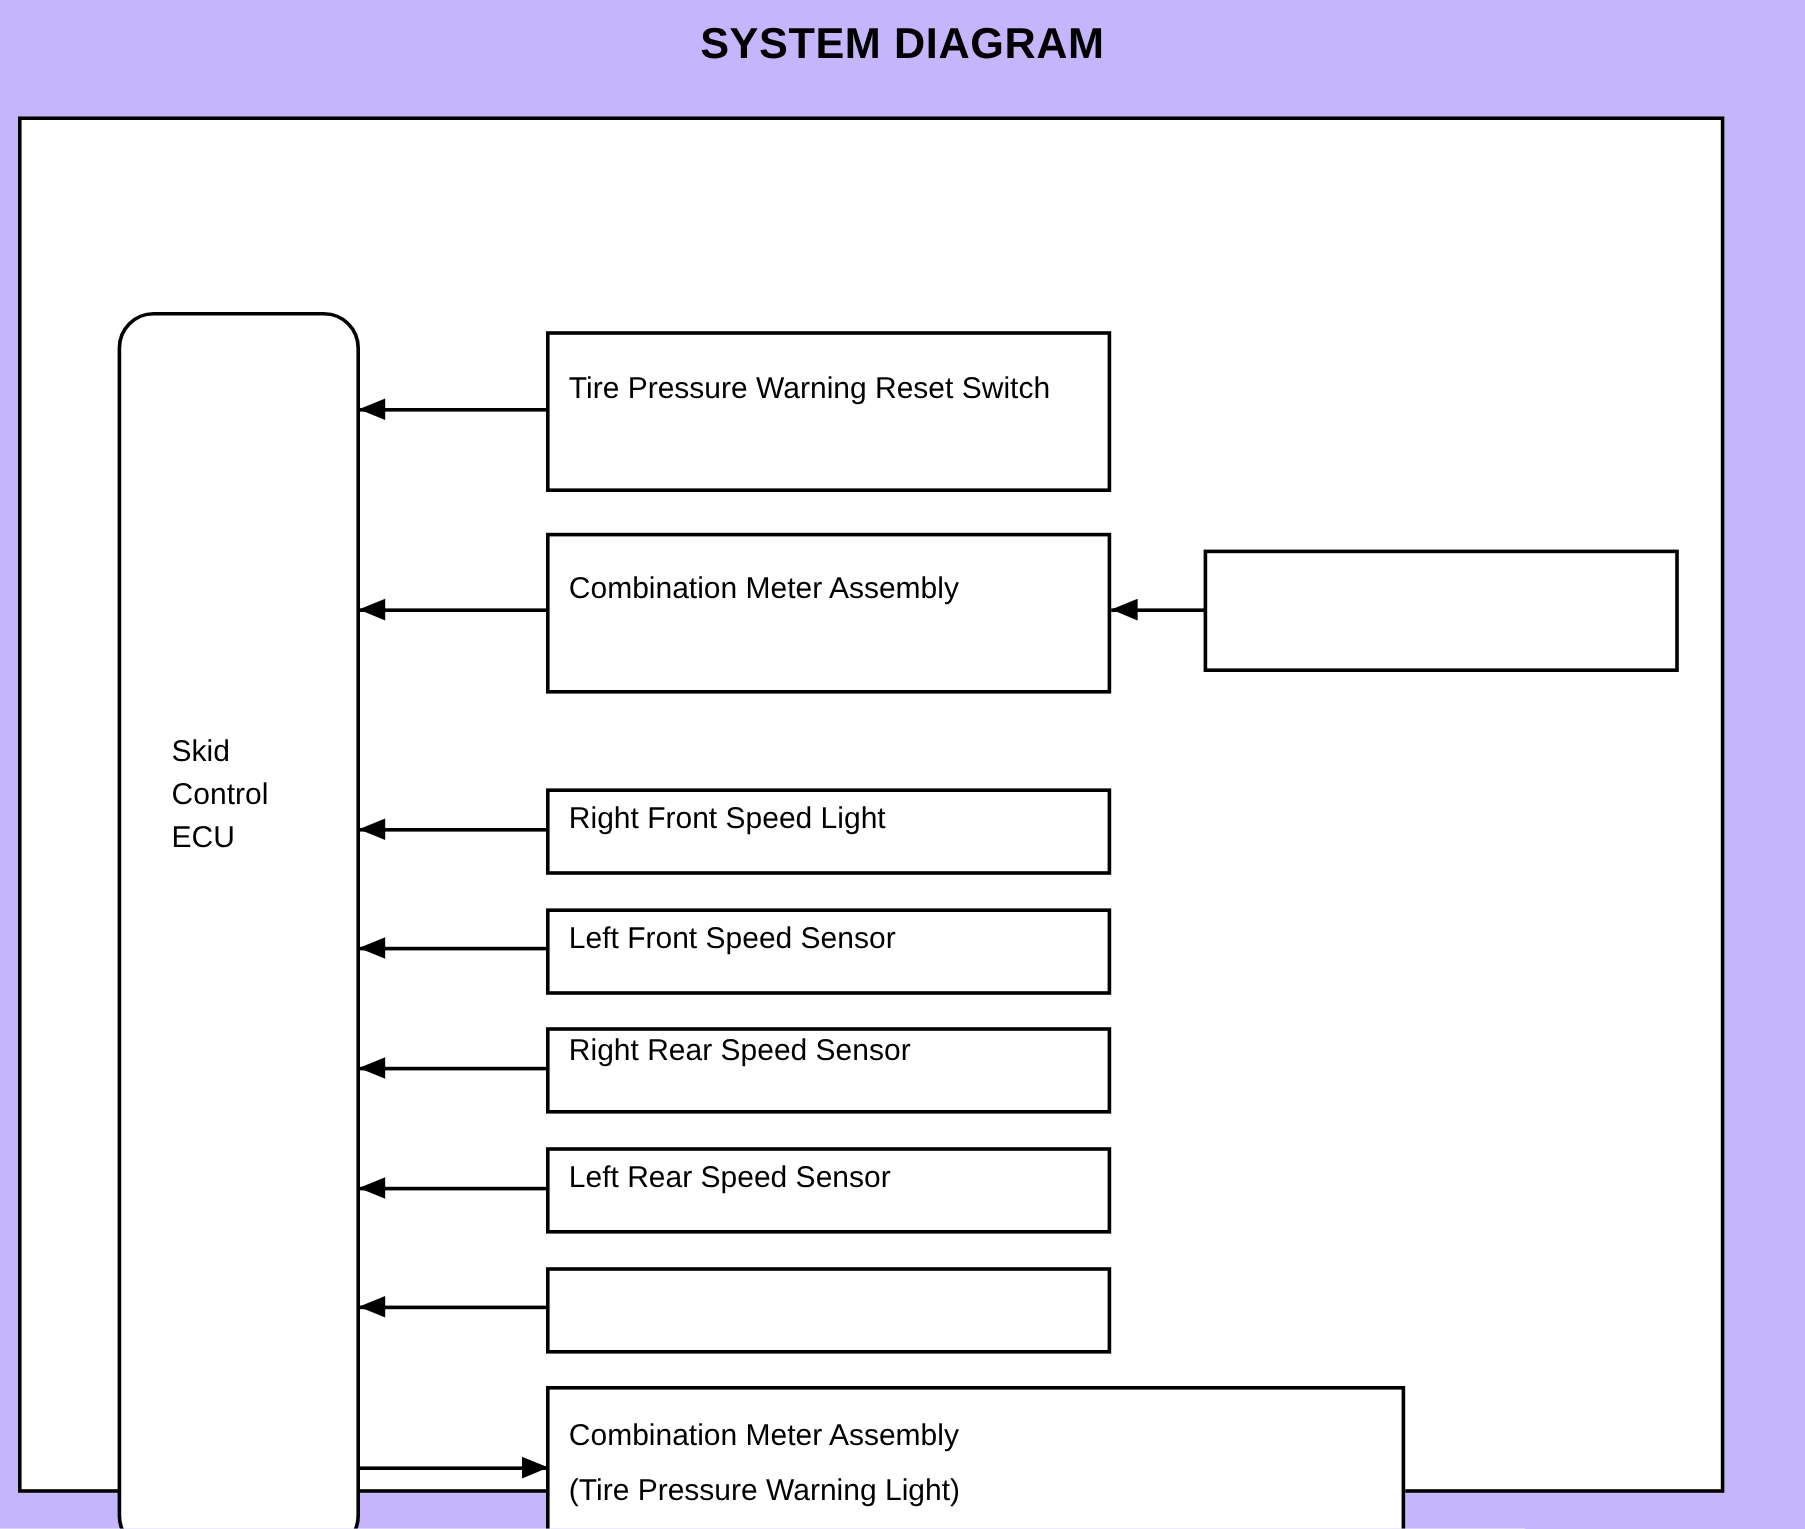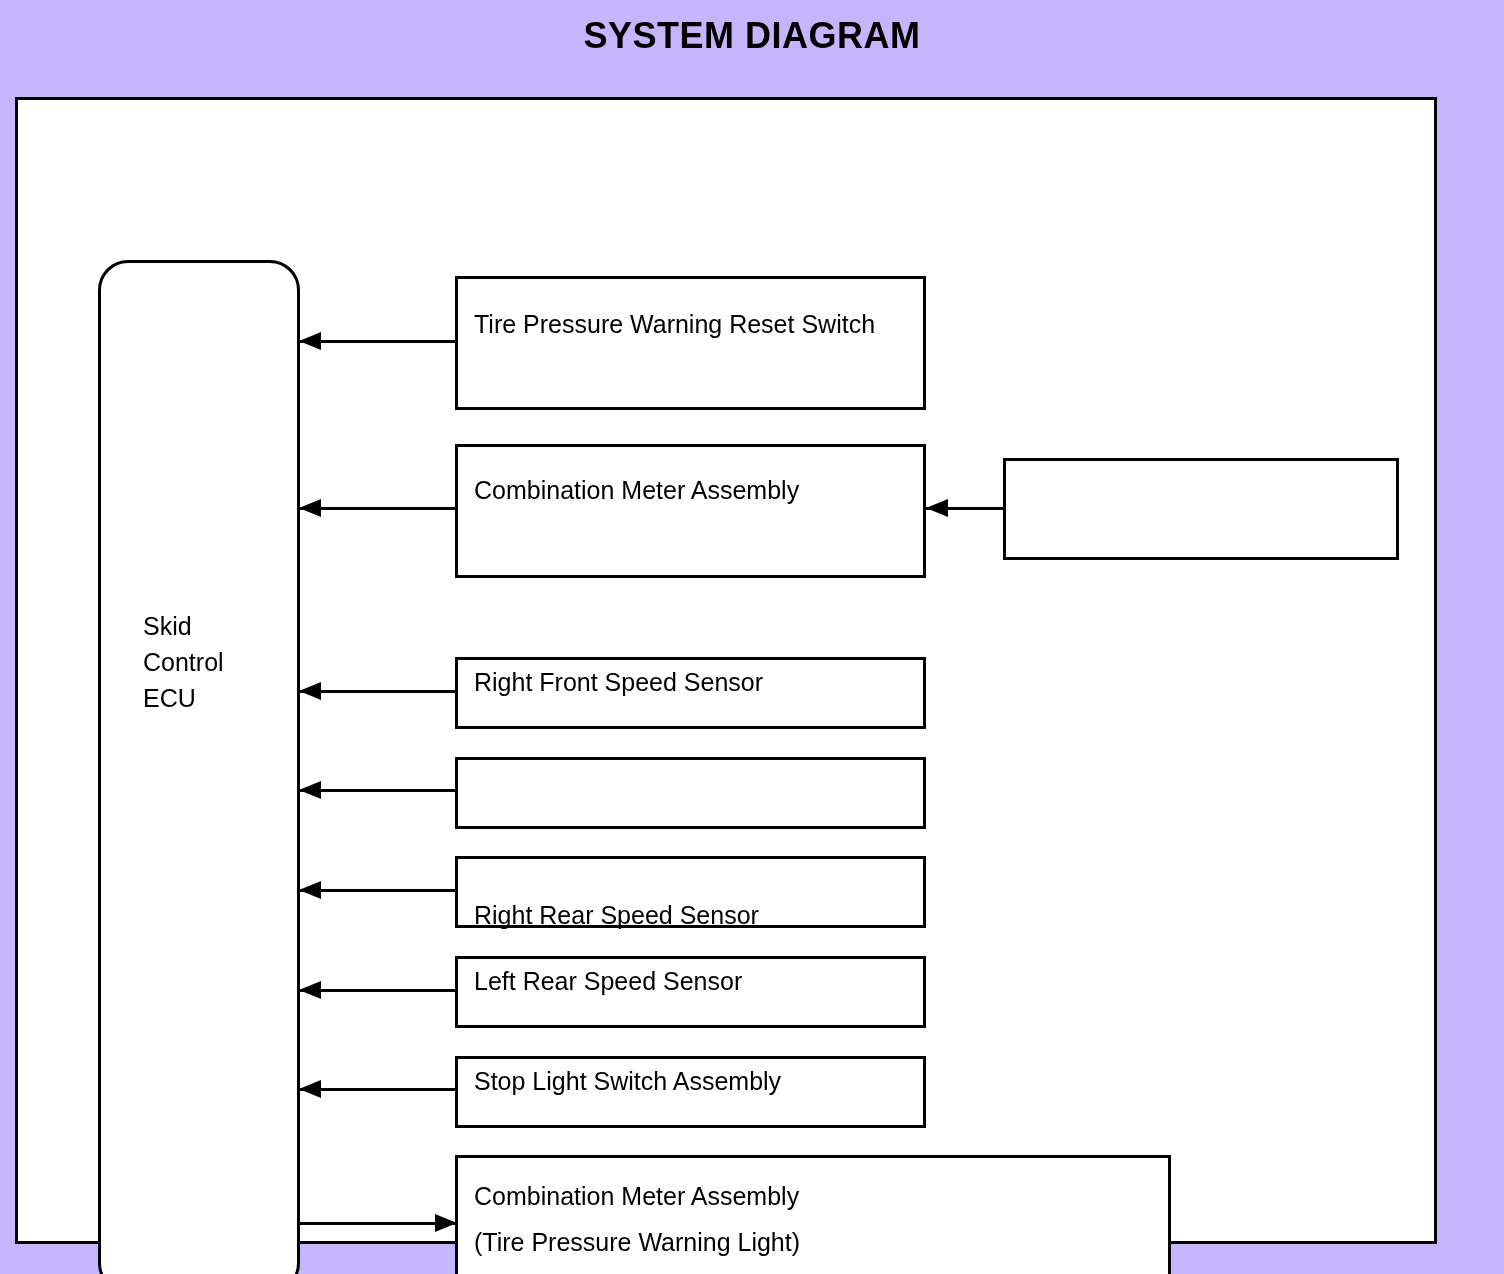--- a/index.html
+++ b/index.html
@@ -107,32 +107,32 @@
 
     <div class="node-box" style="left:437px; top:176px; width:471px; height:134px;"></div>
     <div class="node-label" style="left:456px; top:209px;">Tire Pressure Warning Reset Switch</div>
 
     <div class="node-box" style="left:437px; top:344px; width:471px; height:134px;"></div>
     <div class="node-label" style="left:456px; top:375px;">Combination Meter Assembly</div>
 
     <div class="node-box" style="left:985px; top:358px; width:396px; height:102px;"></div>
 
     <div class="node-box" style="left:437px; top:557px; width:471px; height:72px;"></div>
-    <div class="node-label" style="left:456px; top:567px;">Right Front Speed Sensor</div>
+    <div class="node-label" style="left:456px; top:567px;">Right Front Speed Light</div>
 
     <div class="node-box" style="left:437px; top:657px; width:471px; height:72px;"></div>
+    <div class="node-label" style="left:456px; top:667px;">Left Front Speed Sensor</div>
 
     <div class="node-box" style="left:437px; top:756px; width:471px; height:72px;"></div>
-    <div class="node-label" style="left:456px; top:800px;">Right Rear Speed Sensor</div>
+    <div class="node-label" style="left:456px; top:760px;">Right Rear Speed Sensor</div>
 
     <div class="node-box" style="left:437px; top:856px; width:471px; height:72px;"></div>
     <div class="node-label" style="left:456px; top:866px;">Left Rear Speed Sensor</div>
 
     <div class="node-box" style="left:437px; top:956px; width:471px; height:72px;"></div>
-    <div class="node-label" style="left:456px; top:966px;">Stop Light Switch Assembly</div>
 
     <div class="node-box" style="left:437px; top:1055px; width:716px; height:138px;"></div>
     <div class="node-label" style="left:456px; top:1073px; line-height:46px;"><span>Combination Meter Assembly</span><br><span>(Tire Pressure Warning Light)</span></div>
 
     <div class="connector" style="left:281px; top:240px; width:158px;"></div>
     <div class="arrowhead arrow-left" style="left:281px; top:232px;"></div>
 
     <div class="connector" style="left:281px; top:407px; width:158px;"></div>
     <div class="arrowhead arrow-left" style="left:281px; top:399px;"></div>
 

